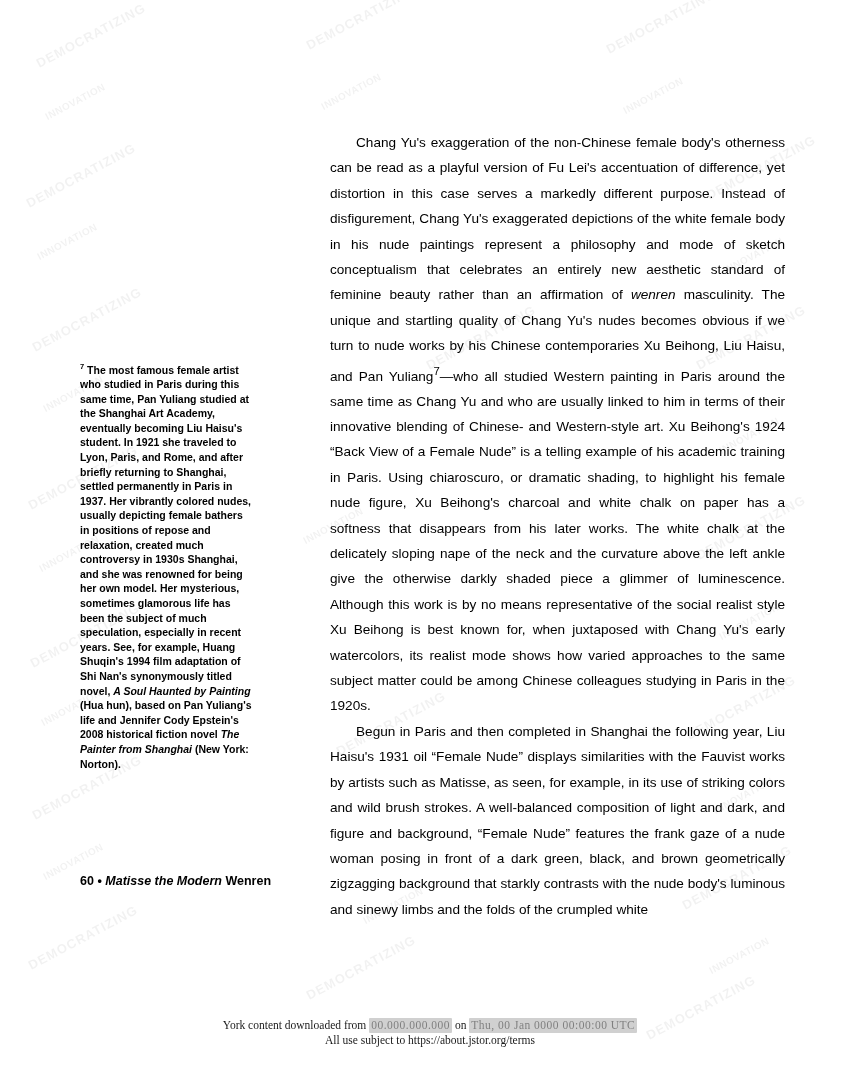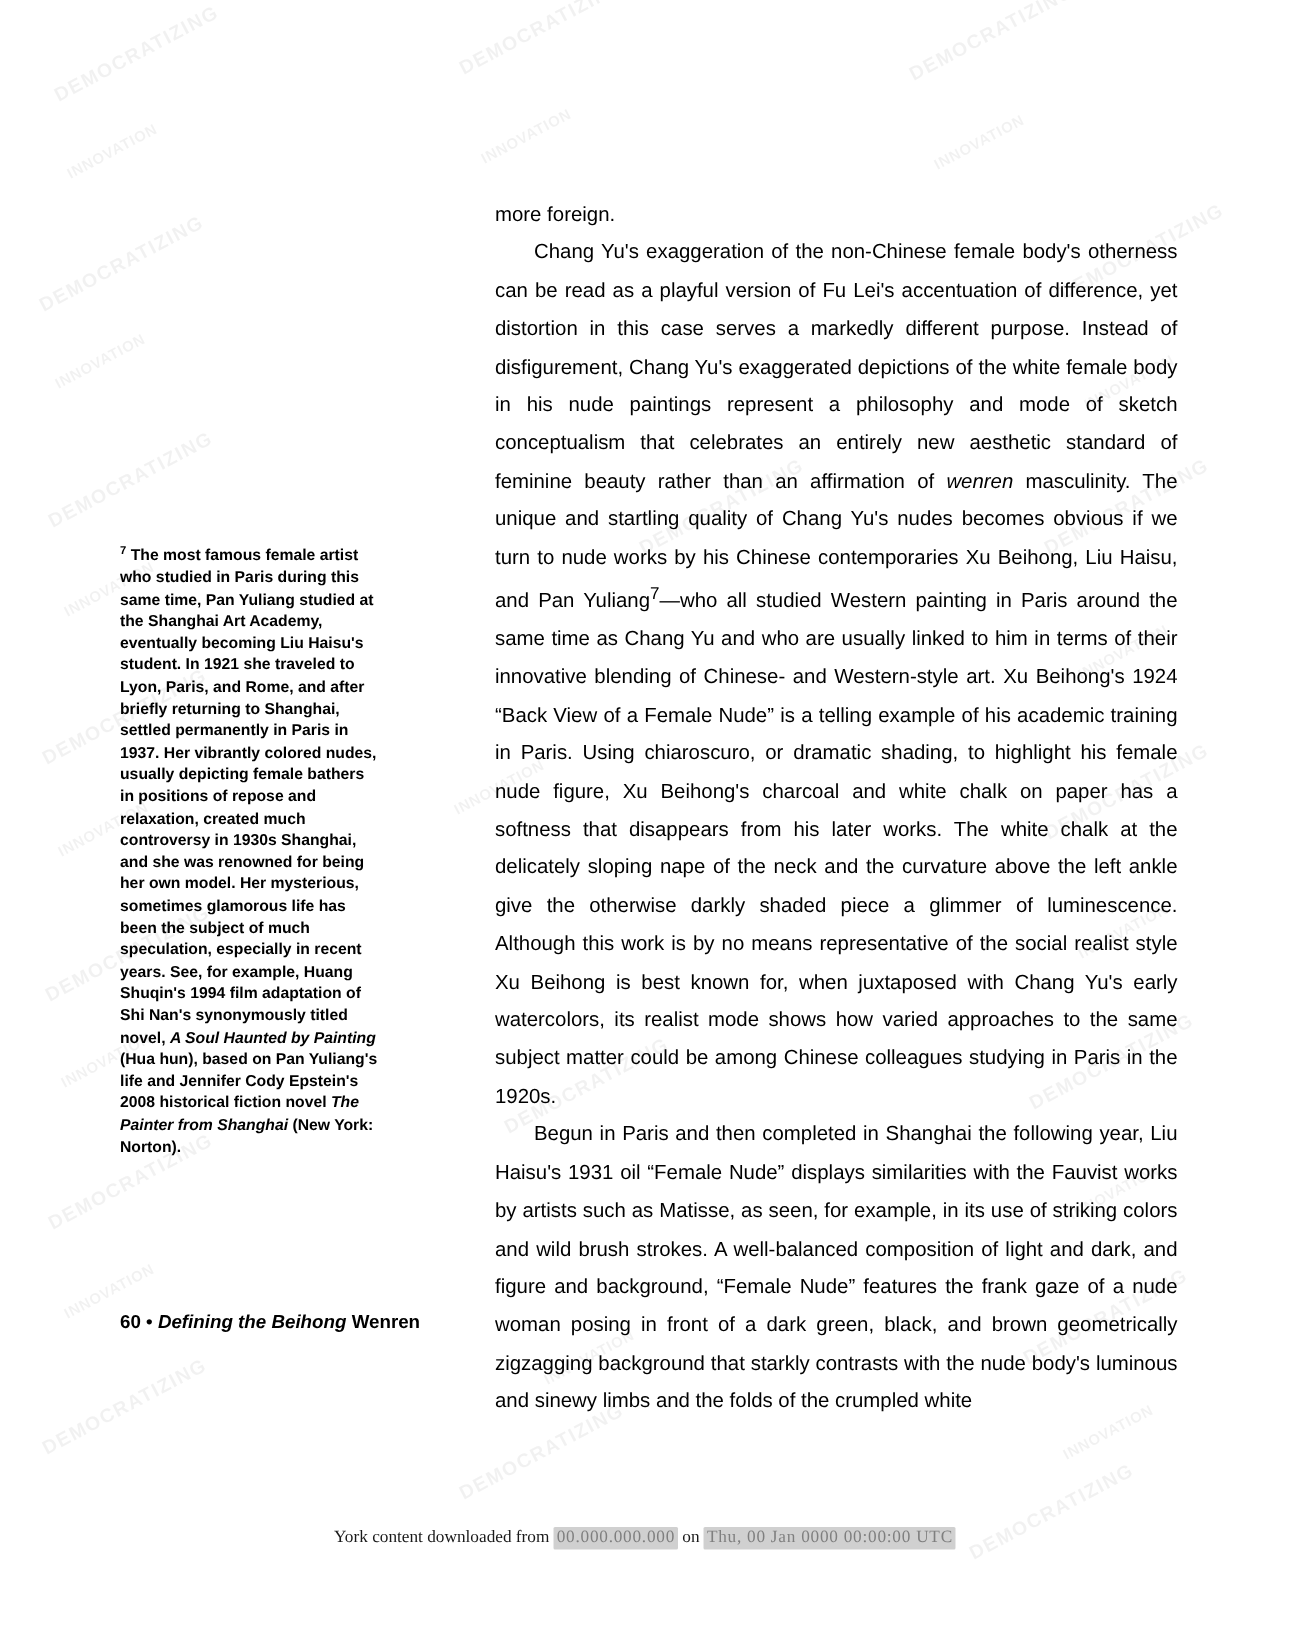--- a/index.html
+++ b/index.html
@@ -147,29 +147,29 @@
 </div>
 
 <div class="page">
 
   <div class="footnote">
     <span class="sup">7</span>
     <span>The most famous female artist who studied in Paris during this same time, Pan Yuliang studied at the Shanghai Art Academy, eventually becoming Liu Haisu's student. In 1921 she traveled to Lyon, Paris, and Rome, and after briefly returning to Shanghai, settled permanently in Paris in 1937. Her vibrantly colored nudes, usually depicting female bathers in positions of repose and relaxation, created much controversy in 1930s Shanghai, and she was renowned for being her own model. Her mysterious, sometimes glamorous life has been the subject of much speculation, especially in recent years. See, for example, Huang Shuqin's 1994 film adaptation of Shi Nan's synonymously titled novel, </span><i>A Soul Haunted by Painting</i><span> (Hua hun), based on Pan Yuliang's life and Jennifer Cody Epstein's 2008 historical fiction novel </span><i>The Painter from Shanghai</i><span> (New York: Norton).</span>
   </div>
 
   <div class="body-col">
-    <p><span>more foreign.</span></p>
     <p class="indent"><span>Chang Yu's exaggeration of the non-Chinese female body's otherness can be read as a playful version of Fu Lei's accentuation of difference, yet distortion in this case serves a markedly different purpose. Instead of disfigurement, Chang Yu's exaggerated depictions of the white female body in his nude paintings represent a philosophy and mode of sketch conceptualism that celebrates an entirely new aesthetic standard of feminine beauty rather than an affirmation of </span><i>wenren</i><span> masculinity. The unique and startling quality of Chang Yu's nudes becomes obvious if we turn to nude works by his Chinese contemporaries Xu Beihong, Liu Haisu, and Pan Yuliang</span><sup>7</sup><span>—who all studied Western painting in Paris around the same time as Chang Yu and who are usually linked to him in terms of their innovative blending of Chinese- and Western-style art. Xu Beihong's 1924 “Back View of a Female Nude” is a telling example of his academic training in Paris. Using chiaroscuro, or dramatic shading, to highlight his female nude figure, Xu Beihong's charcoal and white chalk on paper has a softness that disappears from his later works. The white chalk at the delicately sloping nape of the neck and the curvature above the left ankle give the otherwise darkly shaded piece a glimmer of luminescence. Although this work is by no means representative of the social realist style Xu Beihong is best known for, when juxtaposed with Chang Yu's early watercolors, its realist mode shows how varied approaches to the same subject matter could be among Chinese colleagues studying in Paris in the 1920s.</span></p>
     <p class="indent"><span>Begun in Paris and then completed in Shanghai the following year, Liu Haisu's 1931 oil “Female Nude” displays similarities with the Fauvist works by artists such as Matisse, as seen, for example, in its use of striking colors and wild brush strokes. A well-balanced composition of light and dark, and figure and background, “Female Nude” features the frank gaze of a nude woman posing in front of a dark green, black, and brown geometrically zigzagging background that starkly contrasts with the nude body's luminous and sinewy limbs and the folds of the crumpled white</span></p>
   </div>
 
   <div class="running-foot">
     <span>60</span>
     <span>•</span>
-    <span class="ital">Defining the Beihong</span>
+    <span class="ital">Matisse the Modern</span>
     <span>Wenren</span>
   </div>
 
   <div class="jstor-footer">
     <div><span>York content downloaded from </span><span class="redacted">00.000.000.000</span><span> on </span><span class="redacted">Thu, 00 Jan 0000 00:00:00 UTC</span></div>
+    <div>All use subject to https://about.jstor.org/terms</div>
   </div>
 
 </div>
 
 </body></html>

